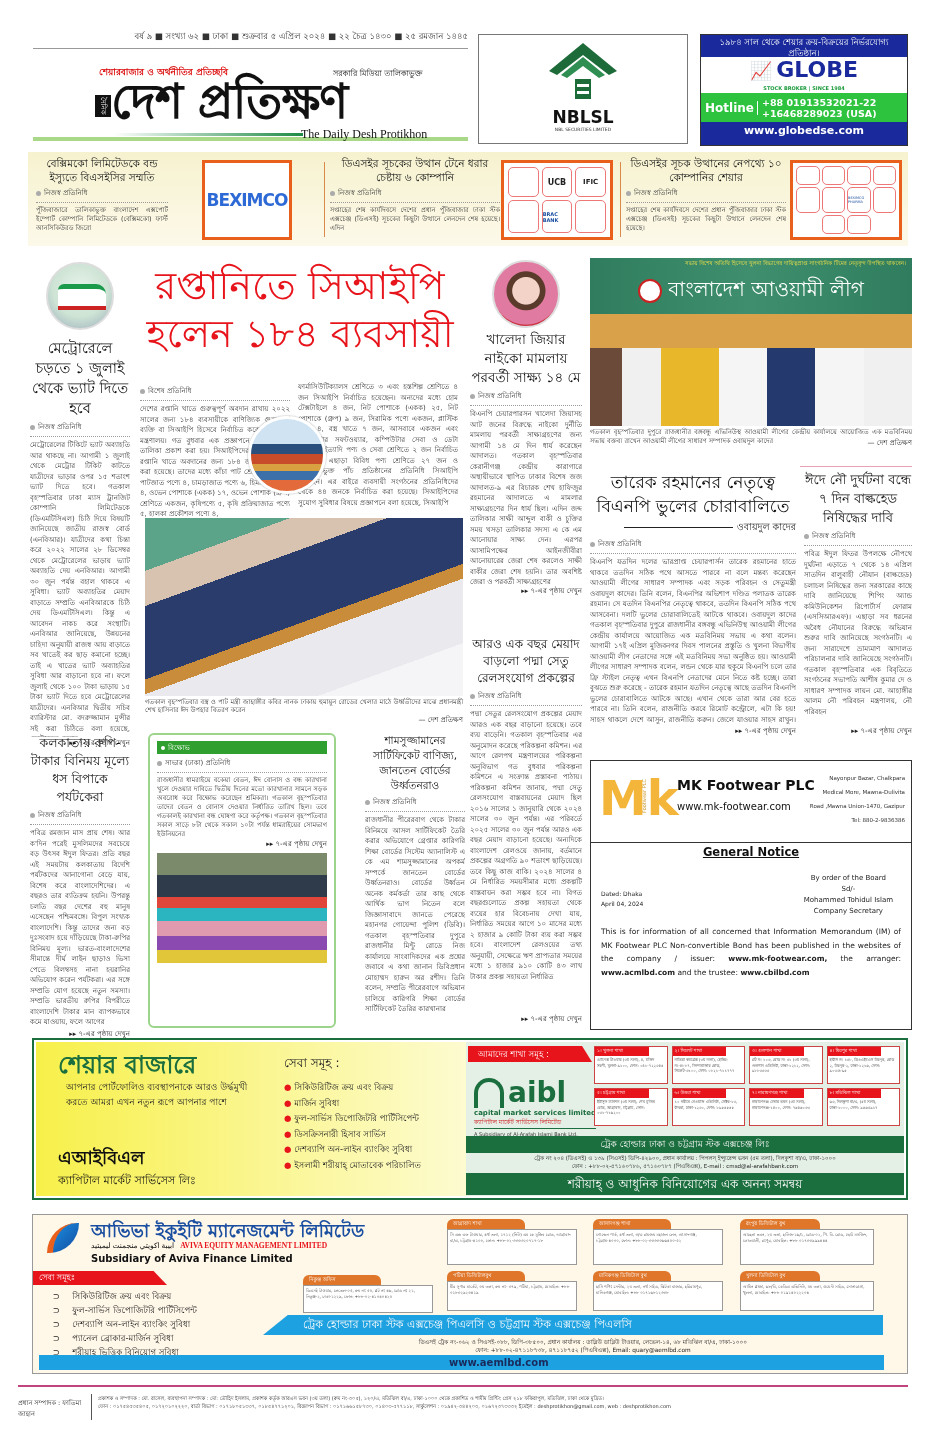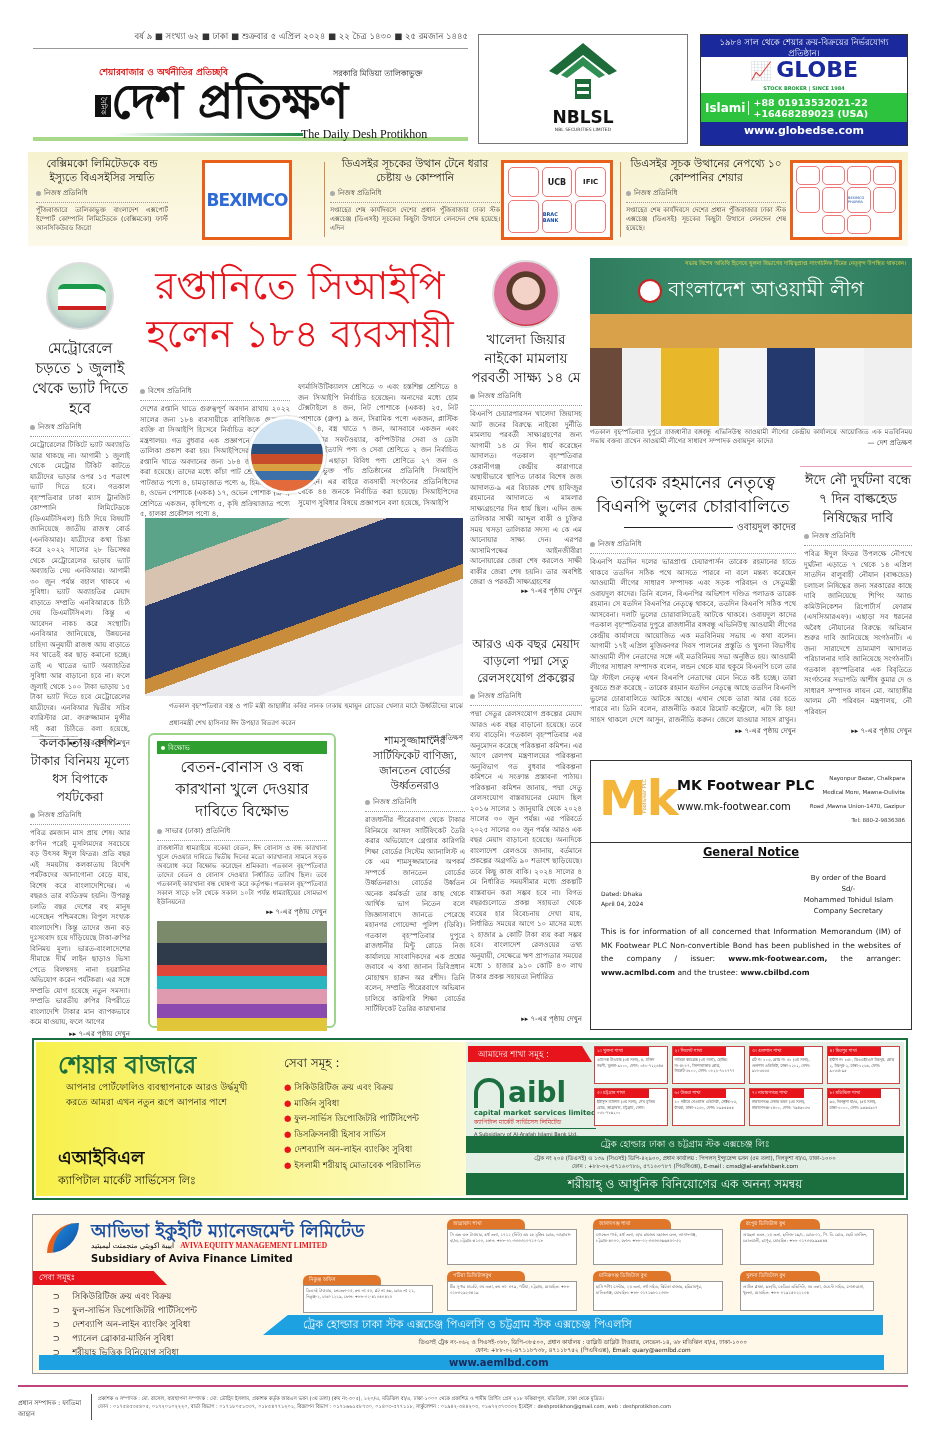--- a/index.html
+++ b/index.html
@@ -44,21 +44,21 @@
 <div class="abs" style="left:700px;top:34px;width:208px;height:112px;background:#1a2a9c;border:1px solid #333;">
   <div style="color:#fff;font-size:8.5px;text-align:center;padding:2px 6px;line-height:11px;height:22px;">১৯৮৪ সাল থেকে শেয়ার ক্রয়-বিক্রয়ের নির্ভরযোগ্য প্রতিষ্ঠান।</div>
   <div style="background:#fff;height:36px;display:flex;align-items:center;justify-content:center;gap:4px;flex-direction:column;">
     <div style="display:flex;align-items:center;gap:4px;">
       <span style="color:#1a9a3a;font-size:18px;">📈</span>
       <span style="color:#1a2a9c;font-size:22px;font-weight:900;line-height:22px;">GLOBE</span>
     </div>
     <div style="font-size:5px;color:#1a9a3a;font-weight:bold;">STOCK BROKER | SINCE 1984</div>
   </div>
   <div style="background:#2ec33e;height:29px;display:flex;align-items:center;padding:0 4px;gap:4px;">
-    <span style="color:#fff;font-size:12px;font-weight:bold;border-right:1px solid #fff;padding-right:3px;">Islami</span>
+    <span style="color:#fff;font-size:12px;font-weight:bold;border-right:1px solid #fff;padding-right:3px;">Hotline</span>
     <div style="color:#fff;font-size:9.5px;font-weight:bold;line-height:11px;">
       <div>+88 01913532021-22</div>
       <div>+16468289023 (USA)</div>
     </div>
   </div>
   <div style="color:#fff;font-size:11px;text-align:center;font-weight:bold;line-height:18px;">www.globedse.com</div>
 </div>
 
 <div class="abs" style="left:28px;top:152px;width:880px;height:94px;background:linear-gradient(180deg,#f6f2cf,#fdf9ea);"></div>
 
@@ -126,21 +126,21 @@
   <div class="dot"></div>
   <div class="body" style="height:140px;overflow:hidden;">দেশের রপ্তানি খাতে গুরুত্বপূর্ণ অবদান রাখায় ২০২২ সালের জন্য ১৮৪ ব্যবসায়ীকে বাণিজ্যিক গুরুত্বপূর্ণ ব্যক্তি বা সিআইপি হিসেবে নির্বাচিত করেছে বাণিজ্য মন্ত্রণালয়। গত বুধবার এক প্রজ্ঞাপনে সিআইপিদের তালিকা প্রকাশ করা হয়। সিআইপিদের মধ্যে সরাসরি রপ্তানি খাতে অবদানের জন্য ১৮৪ জনকে নির্বাচিত করা হয়েছে। তাদের মধ্যে কাঁচা পাট শ্রেণিতে ২ জন, পাটজাত পণ্যে ৪, চামড়াজাত পণ্যে ৬, হিমায়িত খাদ্যে ৪, ওভেন পোশাকে (একক) ১৭, ওভেন পোশাক (গ্রুপ) শ্রেণিতে একজন, কৃষিপণ্যে ৫, কৃষি প্রক্রিয়াজাত পণ্যে ৫, হালকা প্রকৌশল পণ্যে ৪,</div>
 </div>
 <div class="abs" style="left:298px;top:382px;width:160px;">
   <div class="body" style="height:136px;overflow:hidden;">ফার্মাসিউটিক্যালস শ্রেণিতে ৩ এবং হস্তশিল্প শ্রেণিতে ৪ জন সিআইপি নির্বাচিত হয়েছেন। অন্যদের মধ্যে হোম টেক্সটাইলে ৪ জন, নিট পোশাকে (একক) ২৫, নিট পোশাকে (গ্রুপ) ৯ জন, সিরামিক পণ্যে একজন, প্লাস্টিক পণ্যে ৪, বস্ত্র খাতে ৭ জন, আসবাবে একজন এবং কম্পিউটার সফটওয়্যার, কম্পিউটার সেবা ও ডেটা প্রসেসিং ইত্যাদি পণ্য ও সেবা শ্রেণিতে ২ জন নির্বাচিত হয়েছেন। এছাড়া বিবিধ পণ্য শ্রেণিতে ২৭ জন ও ইপিজেডভুক্ত পাঁচ প্রতিষ্ঠানের প্রতিনিধি সিআইপি হয়েছেন। এর বাইরে ব্যবসায়ী সংগঠনের প্রতিনিধিদের থেকে ৪৪ জনকে নির্বাচিত করা হয়েছে। সিআইপিদের সুযোগ সুবিধার বিষয়ে প্রজ্ঞাপনে বলা হয়েছে, সিআইপি</div>
   <div class="more" style="text-align:right;">▸▸ ৭-এর পৃষ্ঠায় দেখুন</div>
 </div>
 <div class="abs" style="left:248px;top:416px;width:78px;height:78px;border-radius:50%;border:3px solid #fff;box-shadow:0 0 2px #999;background:linear-gradient(180deg,#cfe3f3 0 35%,#2a4f7c 35% 48%,#c84b2a 48% 62%,#d8a040 62% 72%,#3d6fa8 72% 85%,#e36b3b 85%);"></div>
 <div class="abs" style="left:145px;top:518px;width:318px;height:178px;background:linear-gradient(160deg,#5ba48a 0 18%,#d8c2b0 18% 30%,#2a3c6c 30% 55%,#c98c3a 55% 60%,#e9e9ee 60% 82%,#f5f5f7 82%);"></div>
 <div class="abs" style="left:145px;top:698px;width:318px;">
-  <div class="body" style="font-size:6.5px;line-height:17px;margin-left:24px;">গতকাল বৃহস্পতিবার বস্ত্র ও পাট মন্ত্রী জাহাঙ্গীর কবির নানক ঢাকায় হুমায়ুন রোডের খেলার মাঠে উর্ধ্বতীদের মাঝে প্রধানমন্ত্রী শেখ হাসিনার ঈদ উপহার বিতরণ করেন</div>
+  <div class="body" style="font-size:6.5px;line-height:8px;">গতকাল বৃহস্পতিবার বস্ত্র ও পাট মন্ত্রী জাহাঙ্গীর কবির নানক ঢাকায় হুমায়ুন রোডের খেলার মাঠে উর্ধ্বতীদের মাঝে প্রধানমন্ত্রী শেখ হাসিনার ঈদ উপহার বিতরণ করেন</div>
   <div class="more" style="text-align:right;">— দেশ প্রতিক্ষণ</div>
 </div>
 
 <div class="abs" style="left:470px;top:258px;width:112px;">
   <div style="width:68px;height:68px;border-radius:50%;margin:2px auto;background:radial-gradient(circle at 50% 45%,#f3d3c8 0 28%,#5a3a2a 30% 40%,#e17aa0 42% 70%,#cc3344 72%);border:2px solid #ddd;"></div>
   <div class="hl" style="font-size:13.5px;line-height:19px;font-weight:normal;margin-top:2px;">খালেদা জিয়ার নাইকো মামলায় পরবর্তী সাক্ষ্য ১৪ মে</div>
   <div class="by">নিজস্ব প্রতিনিধি</div>
   <div class="dot"></div>
   <div class="body" style="height:176px;overflow:hidden;">বিএনপি চেয়ারপারসন খালেদা জিয়াসহ আট জনের বিরুদ্ধে নাইকো দুর্নীতি মামলায় পরবর্তী সাক্ষ্যগ্রহণের জন্য আগামী ১৪ মে দিন ধার্য করেছেন আদালত। গতকাল বৃহস্পতিবার কেরানীগঞ্জ কেন্দ্রীয় কারাগারে অস্থায়ীভাবে স্থাপিত ঢাকার বিশেষ জজ আদালত-৯ এর বিচারক শেখ হাফিজুর রহমানের আদালতে এ মামলার সাক্ষ্যগ্রহণের দিন ধার্য ছিল। এদিন জব্দ তালিকার সাক্ষী আব্দুল বাকী ও চুক্তির সময় খসড়া তালিকার সদস্য এ কে এম আনোয়ার সাক্ষ্য দেন। এরপর আসামিপক্ষের আইনজীবীরা আনোয়ারের জেরা শেষ করলেও সাক্ষী বাকীর জেরা শেষ হয়নি। তার অবশিষ্ট জেরা ও পরবর্তী সাক্ষ্যগ্রহণের</div>
   <div class="more" style="text-align:right;">▸▸ ৭-এর পৃষ্ঠায় দেখুন</div>
@@ -196,21 +196,20 @@
   <div class="dot"></div>
   <div class="body" style="height:200px;overflow:hidden;">পবিত্র রমজান মাস প্রায় শেষ। আর ক'দিন পরেই মুসলিমদের সবচেয়ে বড় উৎসব ঈদুল ফিতর। প্রতি বছর এই সময়টায় কলকাতায় বিদেশি পর্যটকদের আনাগোনা বেড়ে যায়, বিশেষ করে বাংলাদেশিদের। এ বছরও তার ব্যতিক্রম হয়নি। উপরন্তু চলতি বছর দেশের বহু মানুষ এসেছেন পশ্চিমবঙ্গে। বিপুল সংখ্যক বাংলাদেশি। কিন্তু তাদের জন্য বড় দুঃসংবাদ হয়ে দাঁড়িয়েছে টাকা-রুপির বিনিময় মূল্য। ভারত-বাংলাদেশের সীমান্তে দীর্ঘ লাইন ছাড়াও ভিসা পেতে বিলম্বসহ নানা হয়রানির অভিযোগ করেন পর্যটকরা। এর সঙ্গে সম্প্রতি যোগ হয়েছে নতুন সমস্যা। সম্প্রতি ভারতীয় রুপির বিপরীতে বাংলাদেশি টাকার মান ব্যাপকভাবে কমে যাওয়ায়, ফলে আগের</div>
   <div class="more" style="text-align:right;">▸▸ ৭-এর পৃষ্ঠায় দেখুন</div>
 </div>
 
 <div class="abs" style="left:148px;top:733px;width:188px;height:295px;border:2px solid #9bd48a;border-radius:6px;background:#fff;padding:6px 7px;">
   <div style="background:#2fa02f;color:#fff;font-size:7px;padding:2px 4px;height:13px;display:flex;align-items:center;gap:3px;">
     <span style="width:4px;height:4px;border-radius:50%;background:#fff;display:inline-block;"></span>
     <span>বিক্ষোভ</span>
   </div>
-  <div class="hl" style="font-size:15px;line-height:22px;font-weight:normal;margin-top:2px;">বেতন-বোনাস ও বন্ধ কারখানা খুলে দেওয়ার দাবিতে বিক্ষোভ</div>
   <div class="by">সাভার (ঢাকা) প্রতিনিধি</div>
   <div class="dot"></div>
   <div class="body" style="height:62px;overflow:hidden;font-size:6.5px;line-height:9px;">রাজধানীর ধামরাইয়ে বকেয়া বেতন, ঈদ বোনাস ও বন্ধ কারখানা খুলে দেওয়ার দাবিতে দ্বিতীয় দিনের মতো কারখানার সামনে সড়ক অবরোধ করে বিক্ষোভ করেছেন শ্রমিকরা। গতকাল বৃহস্পতিবার তাদের বেতন ও বোনাস দেওয়ার নির্ধারিত তারিখ ছিল। তবে গতকালই কারখানা বন্ধ ঘোষণা করে কর্তৃপক্ষ। গতকাল বৃহস্পতিবার সকাল সাড়ে ৮টা থেকে সকাল ১০টা পর্যন্ত ধামরাইয়ের সোমভাগ ইউনিয়নের</div>
   <div class="more" style="text-align:right;">▸▸ ৭-এর পৃষ্ঠায় দেখুন</div>
   <div style="height:110px;margin-top:3px;background:linear-gradient(180deg,#7b8a6a 0 20%,#2f3a4a 20% 40%,#e0463a 40% 50%,#2ab5c0 50% 62%,#e09ab0 62% 75%,#8a4ab0 75% 88%,#e2c63a 88%);"></div>
 </div>
 
 <div class="abs" style="left:365px;top:733px;width:100px;">
   <div class="hl" style="font-size:10.5px;line-height:15px;font-weight:normal;">শামসুজ্জামানের সার্টিফিকেট বাণিজ্য, জানতেন বোর্ডের উর্ধ্বতনরাও</div>
   <div class="by">নিজস্ব প্রতিনিধি</div>

